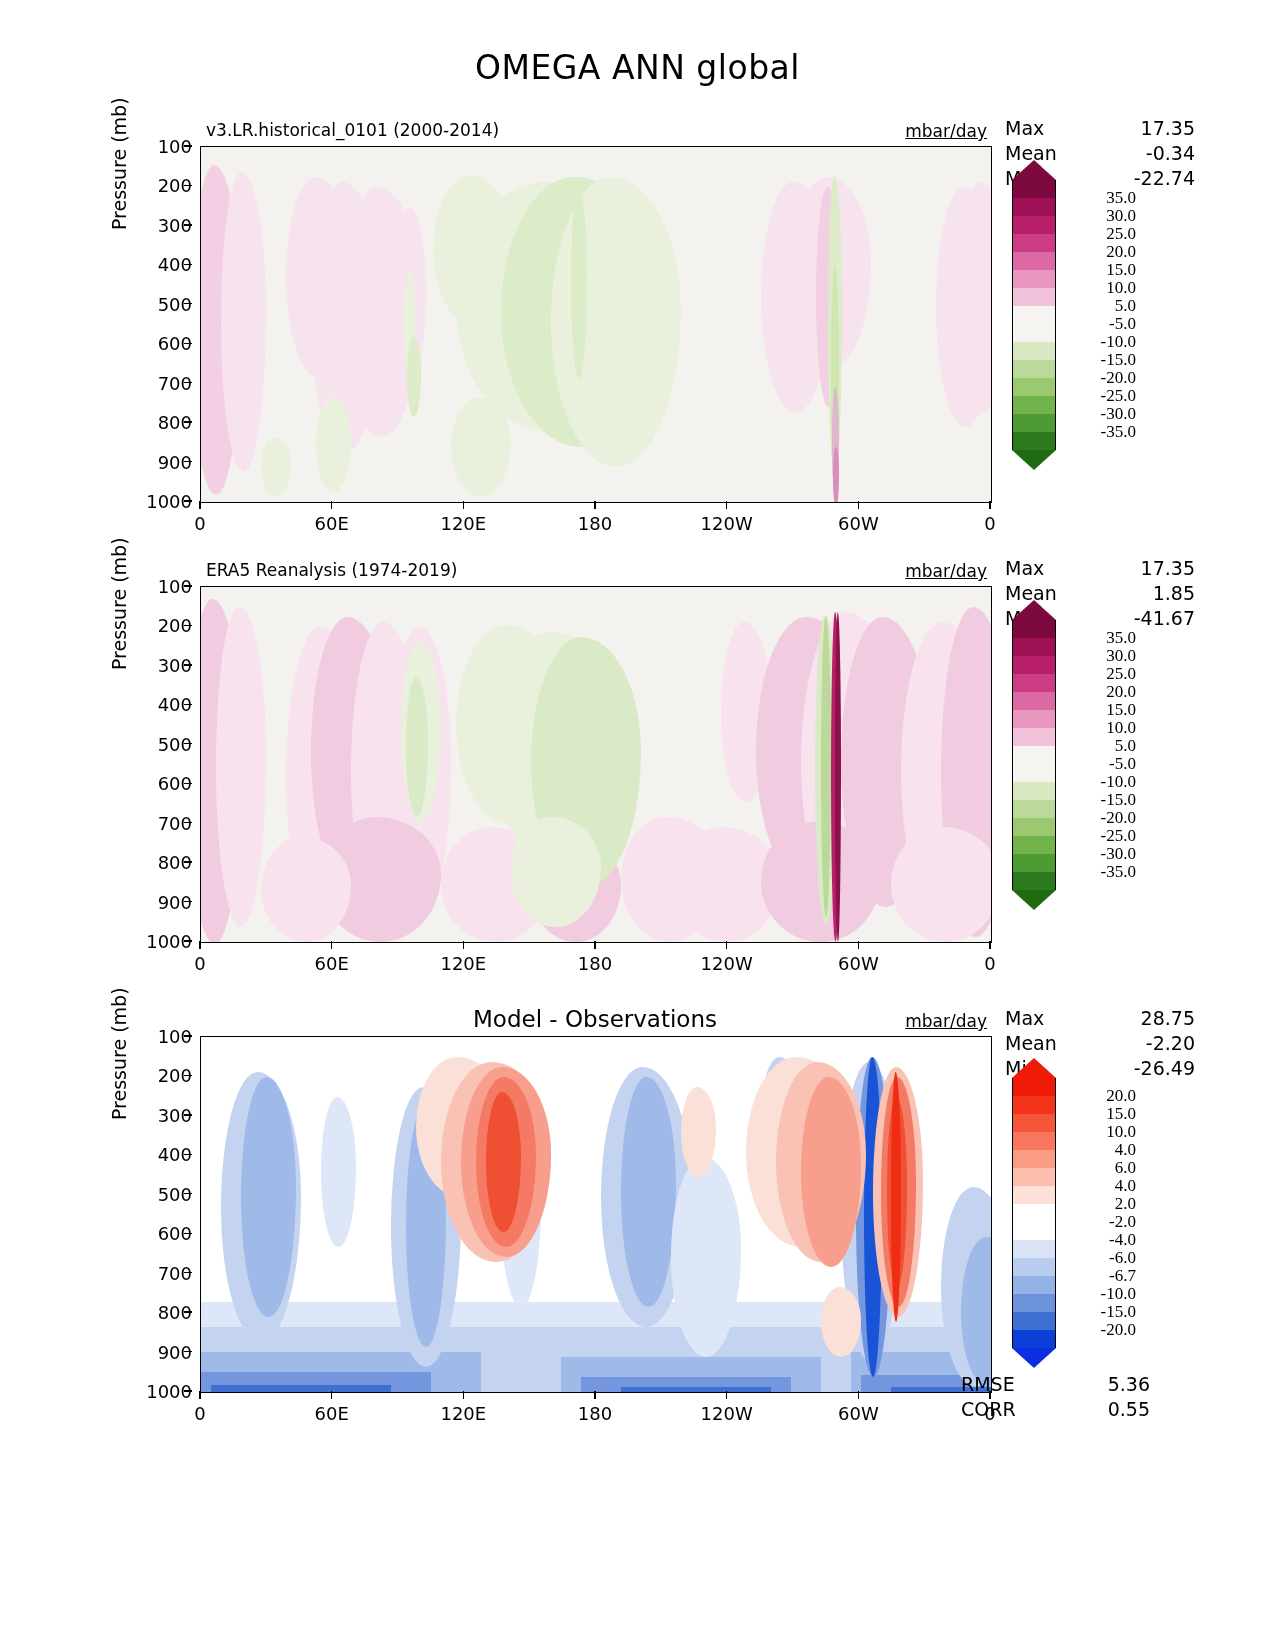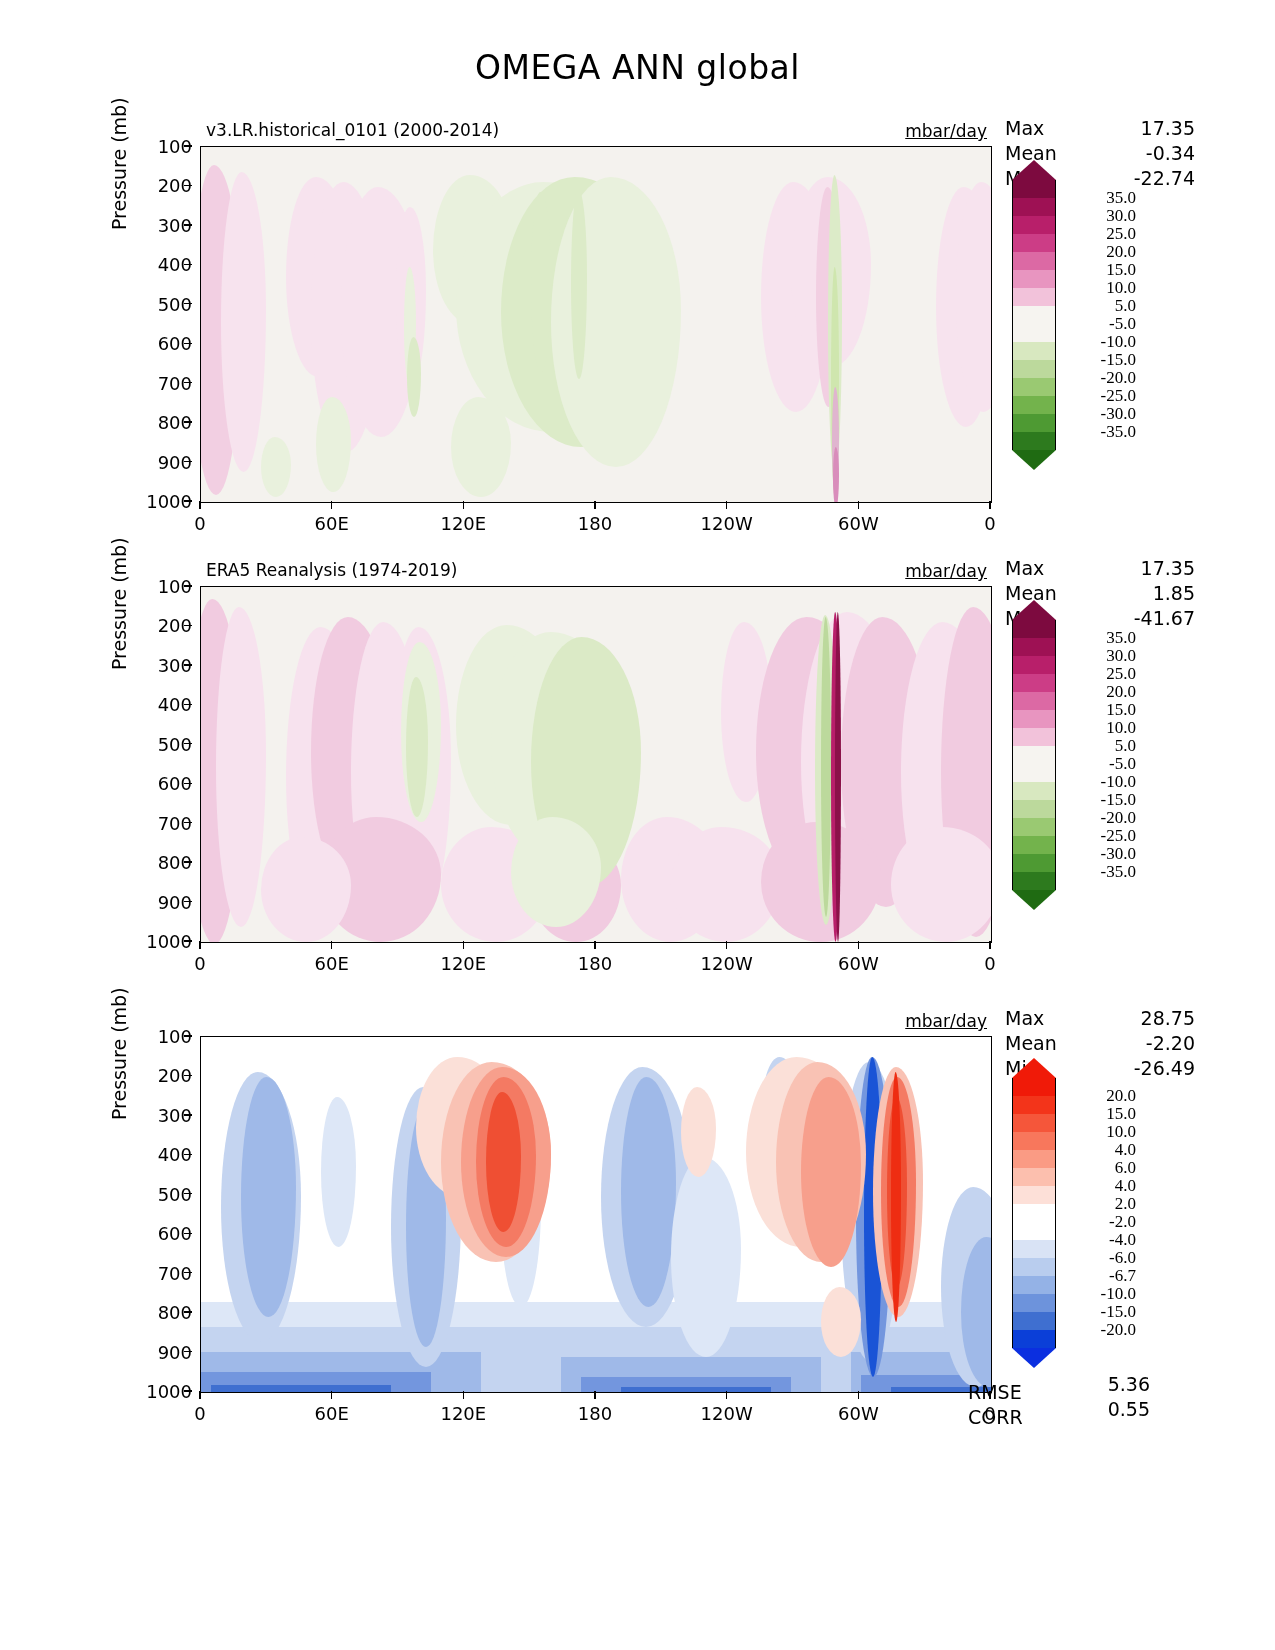--- a/index.html
+++ b/index.html
@@ -178,21 +178,21 @@
     font-family: Liberation Serif, serif;
   }
 
   
   .foot {
     position: absolute;
     font-size: 19px;
     line-height: 25px;
   }
   .foot .row { position: relative; height: 25px; }
-  .foot .k { position: absolute; left: 8px; margin-top: 8px; }
+  .foot .k { position: absolute; left: 1px; }
   .foot .v { position: absolute; left: 105px; width: 85px; text-align: right; }
 
   
   .blob { position: absolute; border-radius: 46% 54% 50% 50% / 50% 46% 54% 50%; }
 </style>
 </head>
 <body>
 
 <div class="page-title">OMEGA ANN global</div>
 
@@ -446,20 +446,21 @@
         <div class="cbar-lab" style="top: 180px;">-15.0</div>
         <div class="cbar-lab" style="top: 198px;">-20.0</div>
         <div class="cbar-lab" style="top: 216px;">-25.0</div>
         <div class="cbar-lab" style="top: 234px;">-30.0</div>
         <div class="cbar-lab" style="top: 252px;">-35.0</div>
       </div>
     </div>
 </div>
 
 <div class="panel panel-3">
+  <div class="subtitle-center">Model - Observations</div>
   <div class="units">mbar/day</div>
   <div class="ylabel">Pressure (mb)</div>
 
   <div class="ytick-wrap" id="yt2">
       <div class="ytick" style="top: 0px;">100</div>
       <div class="ytick-mark" style="top: -0.65px; left: 66px;"></div>
       <div class="ytick" style="top: 39.4444px;">200</div>
       <div class="ytick-mark" style="top: 38.7944px; left: 66px;"></div>
       <div class="ytick" style="top: 78.8889px;">300</div>
       <div class="ytick-mark" style="top: 78.2389px; left: 66px;"></div>

